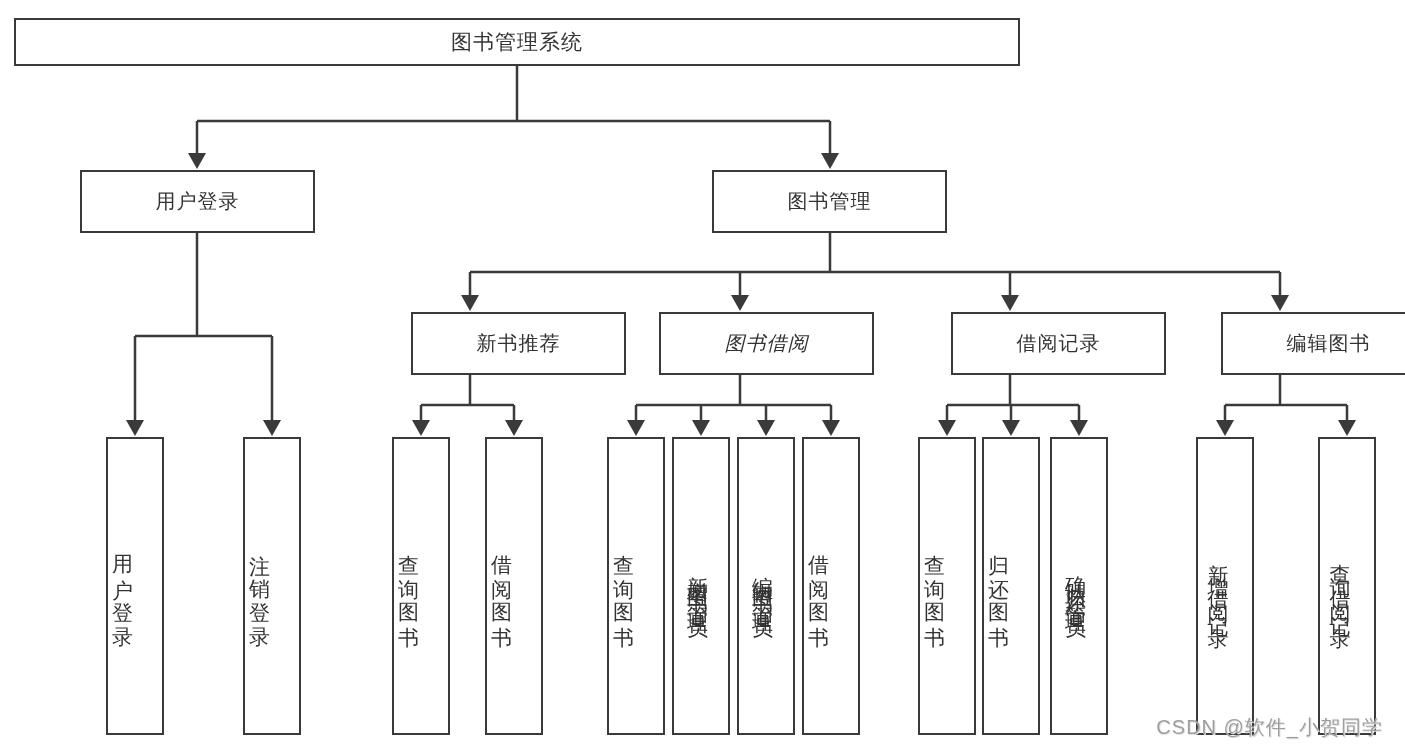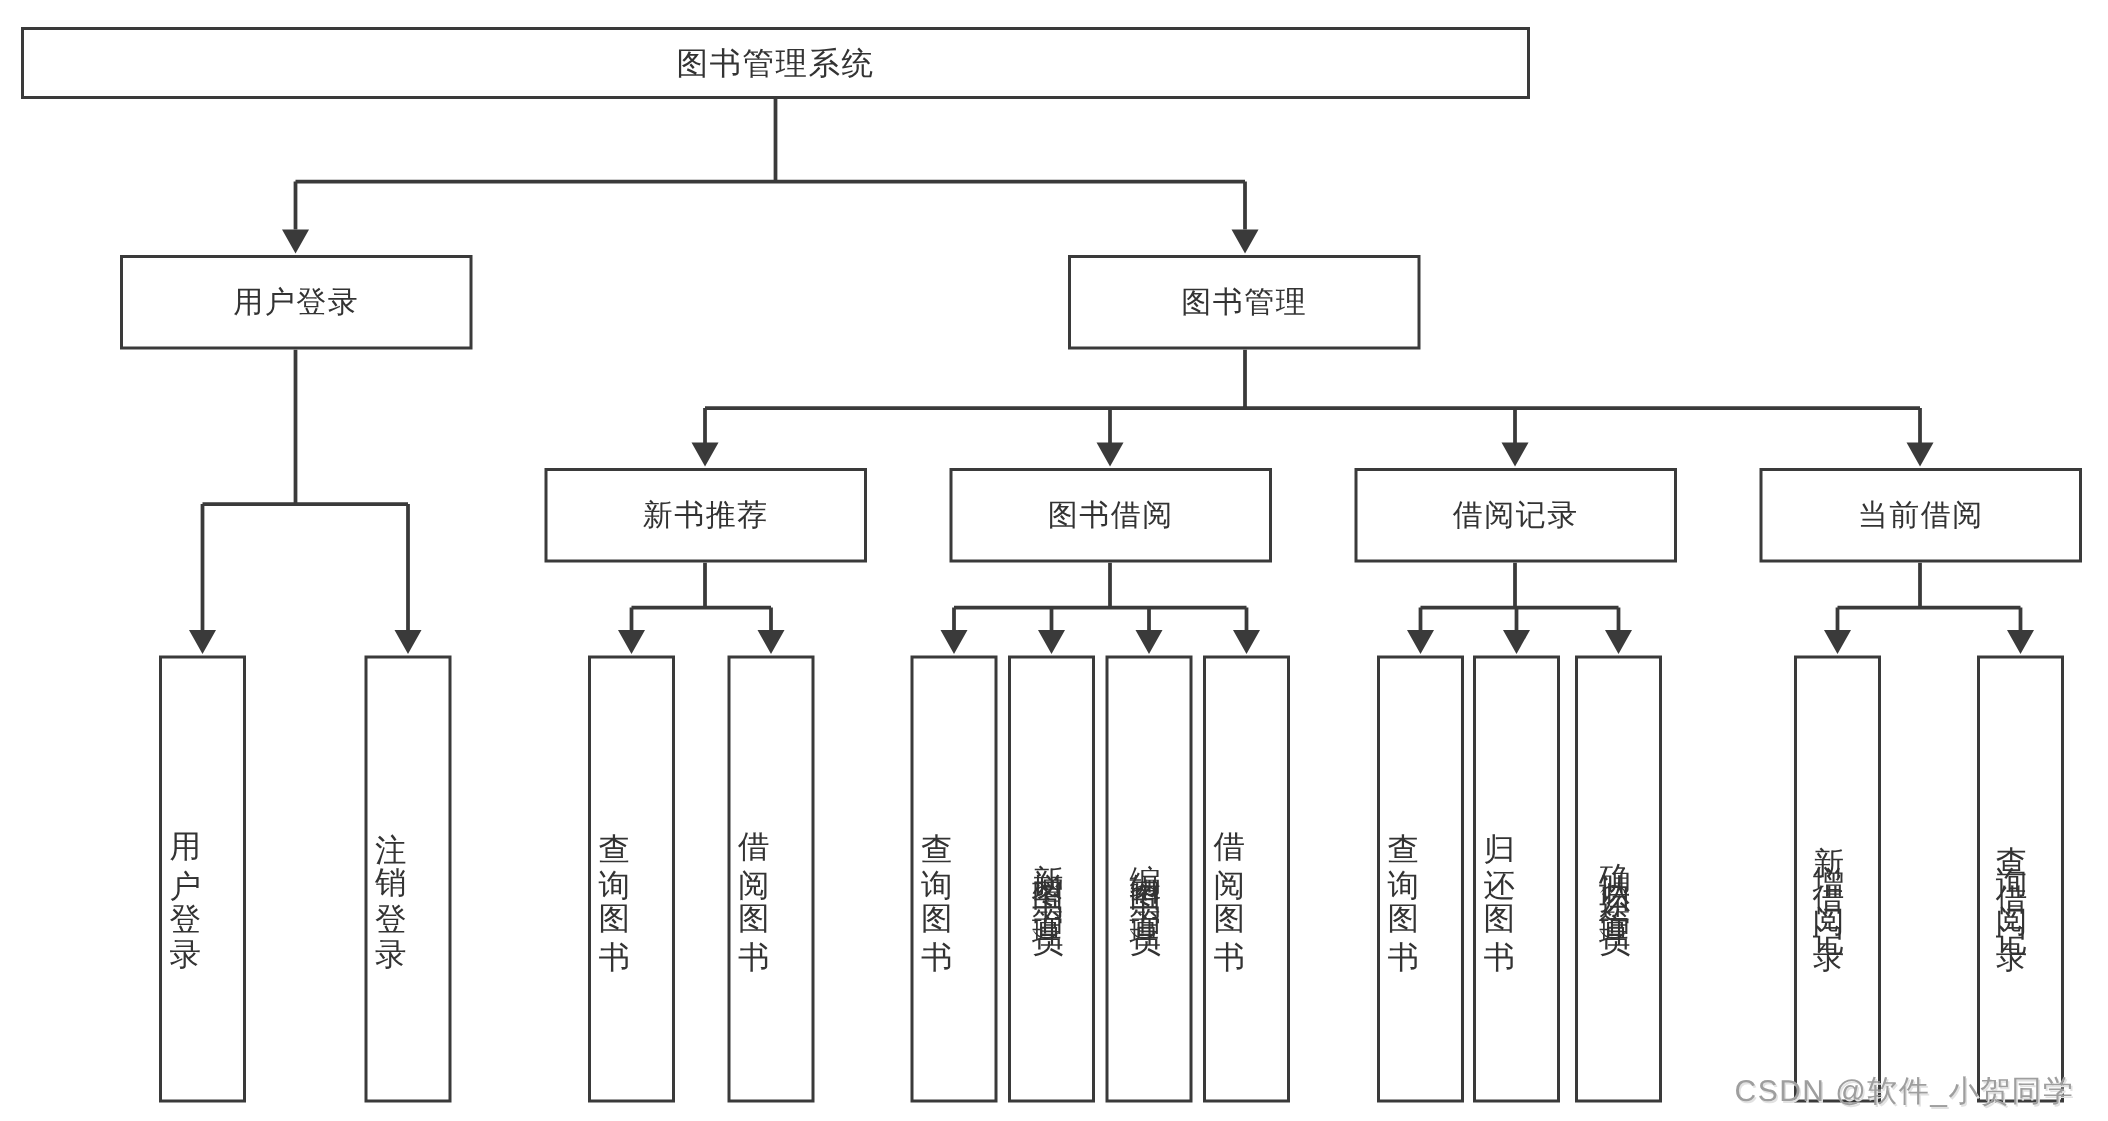--- a/index.html
+++ b/index.html
@@ -44,21 +44,21 @@
   }
   .hnode {
     font-size: 20px;
     letter-spacing: 1px;
   }
   .root {
     left: 14px; top: 18px; width: 1006px; height: 48px;
     font-size: 21px;
   }
   .l2 { top: 170px; width: 235px; height: 63px; }
-  .l2b { top: 312px; width: 215px; height: 63px; }
+  .l2b { top: 312px; width: 215px; height: 63px; margin-left: 48px; }
   .vnode {
     top: 437px; width: 58px; height: 298px;
   }
   .vlabel {
     writing-mode: vertical-rl;
     text-orientation: mixed;
     font-size: 21px;
     line-height: 1;
     white-space: nowrap;
   }
@@ -118,28 +118,28 @@
   <div class="node l2 hnode" style="left:80px;">
     <span>用户登录</span>
   </div>
   <div class="node l2 hnode" style="left:712px;">
     <span>图书管理</span>
   </div>
 
   <div class="node l2b hnode" style="left:363px;">
     <span>新书推荐</span>
   </div>
-  <div class="node l2b hnode" style="left:633px;">
+  <div class="node l2b hnode" style="left:611px;font-style:italic;">
     <span>图书借阅</span>
   </div>
   <div class="node l2b hnode" style="left:903px;">
     <span>借阅记录</span>
   </div>
   <div class="node l2b hnode" style="left:1173px;">
-    <span>当前借阅</span>
+    <span>编辑图书</span>
   </div>
 
   <div class="node vnode" style="left:106px;">
     <span class="vlabel sp-wide">用户登录</span>
   </div>
   <div class="node vnode" style="left:243px;">
     <span class="vlabel sp-wide">注销登录</span>
   </div>
 
   <div class="node vnode" style="left:392px;">

